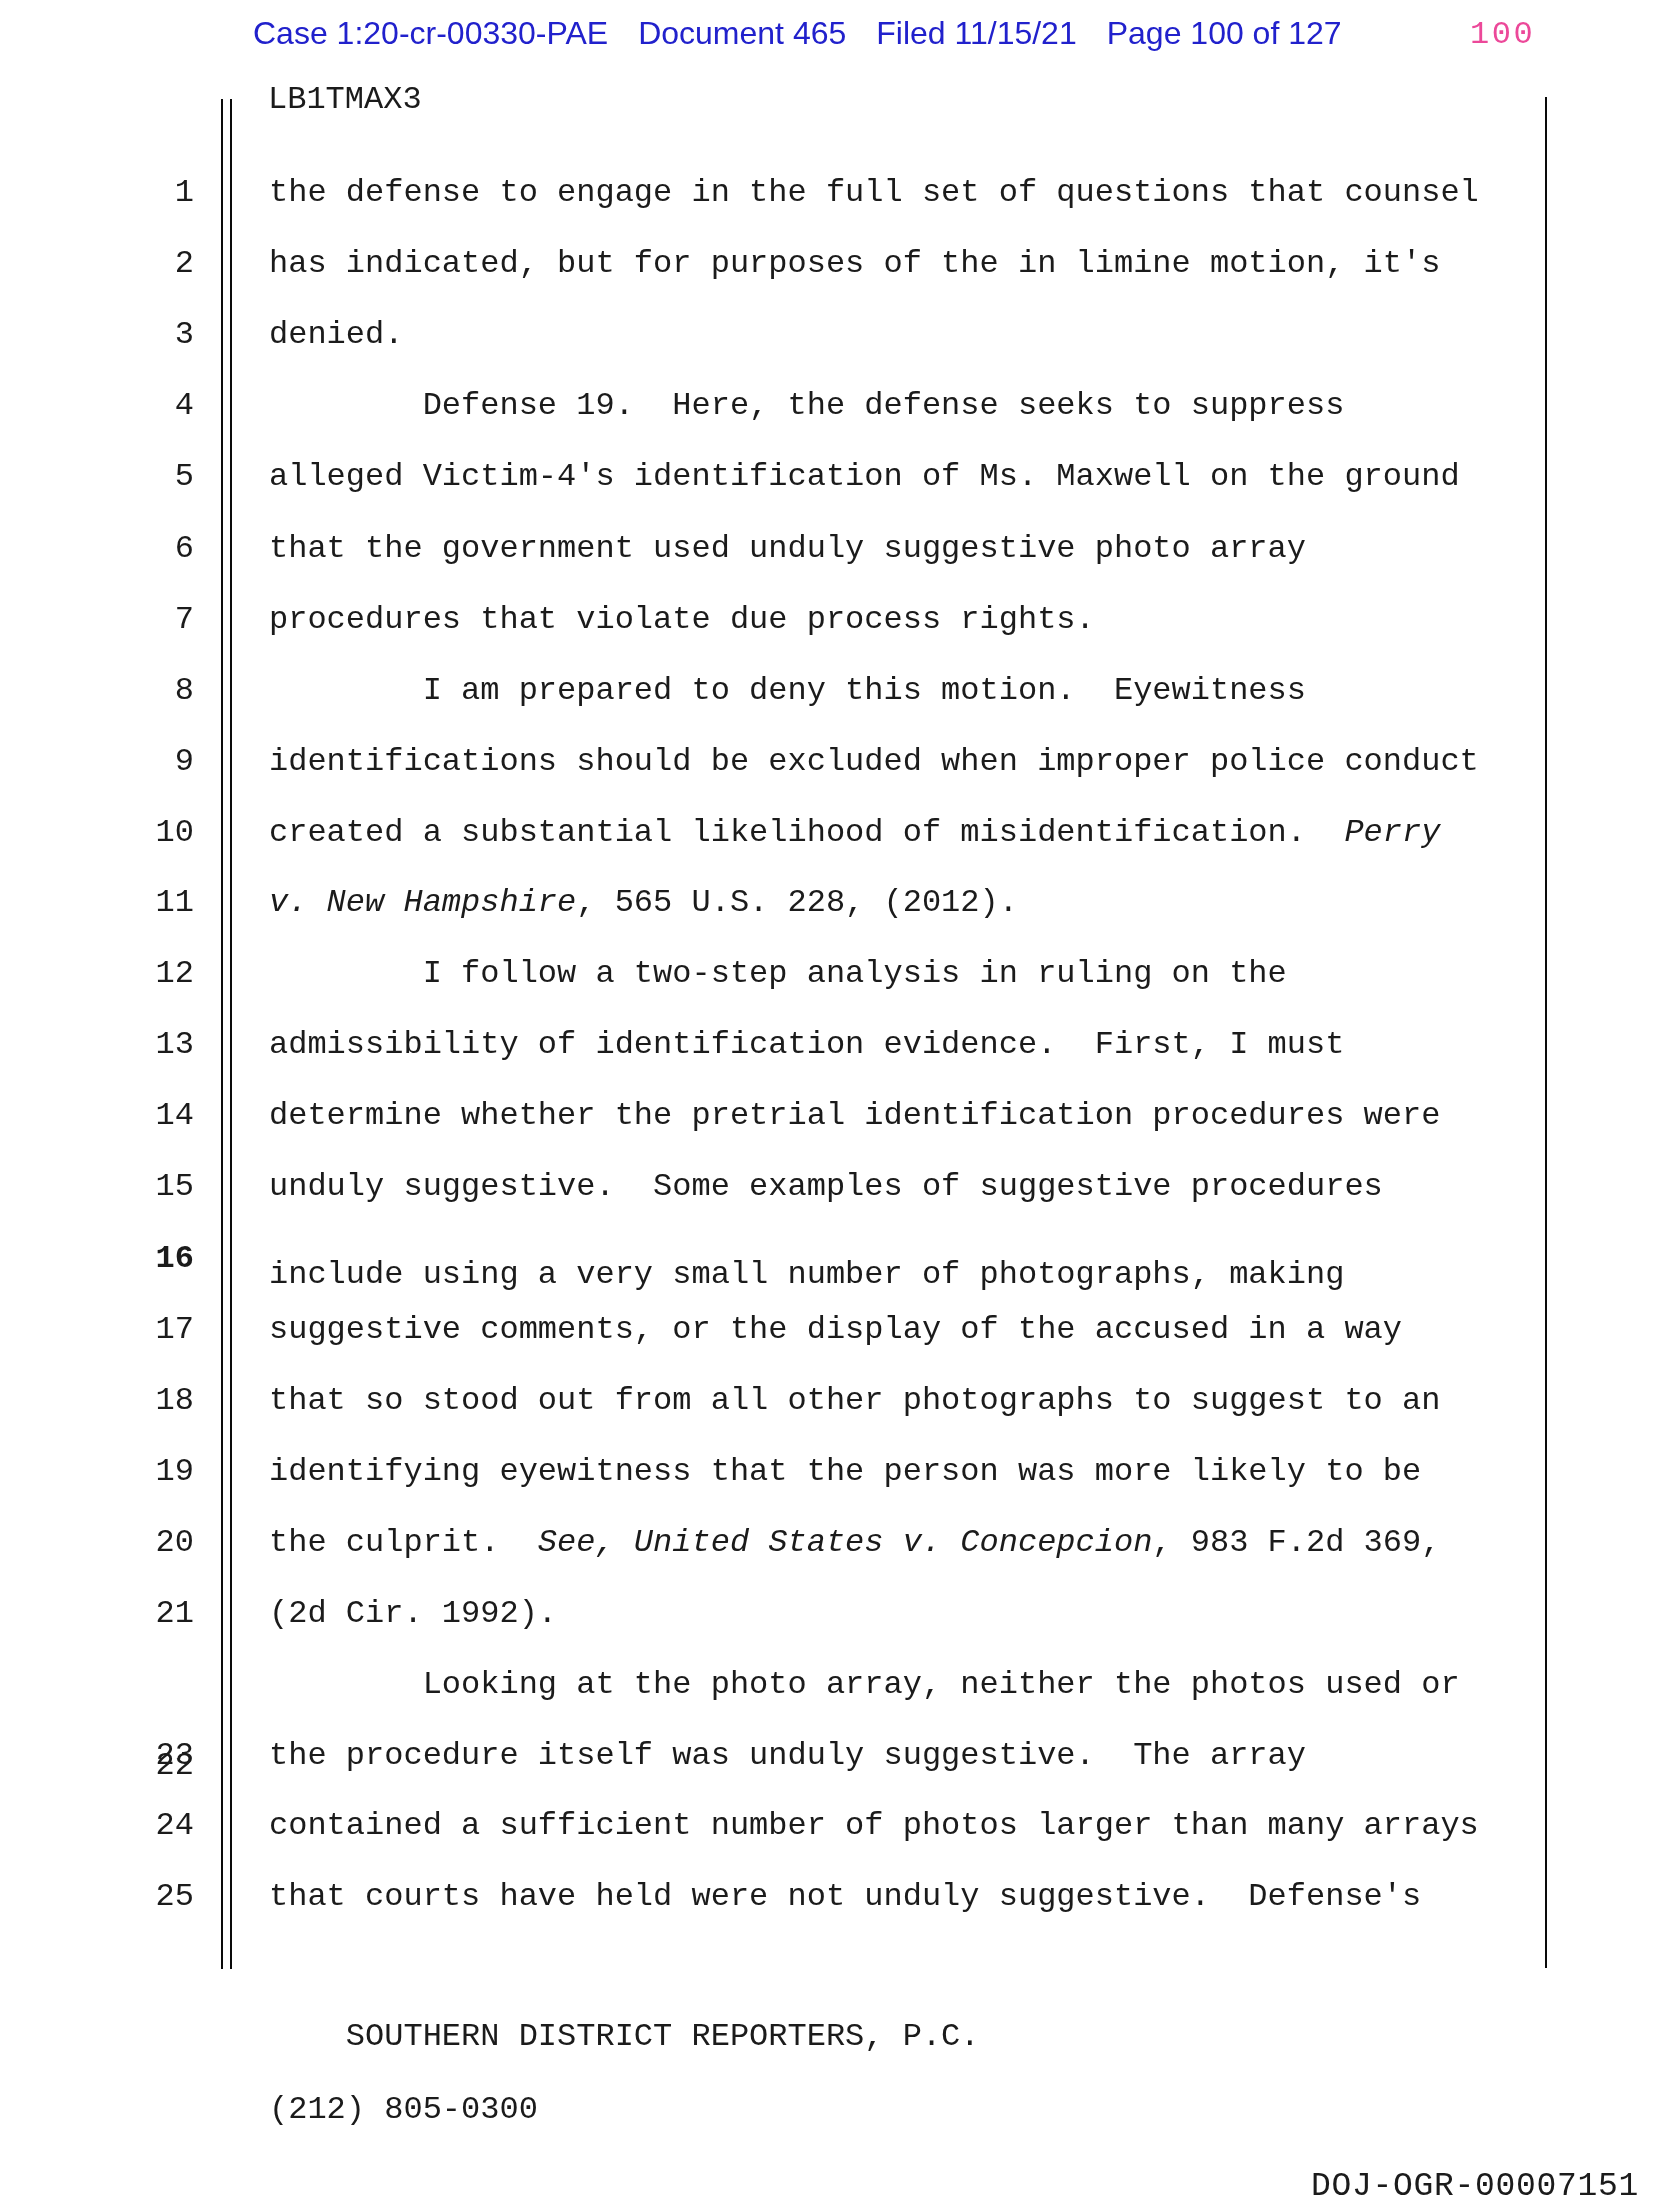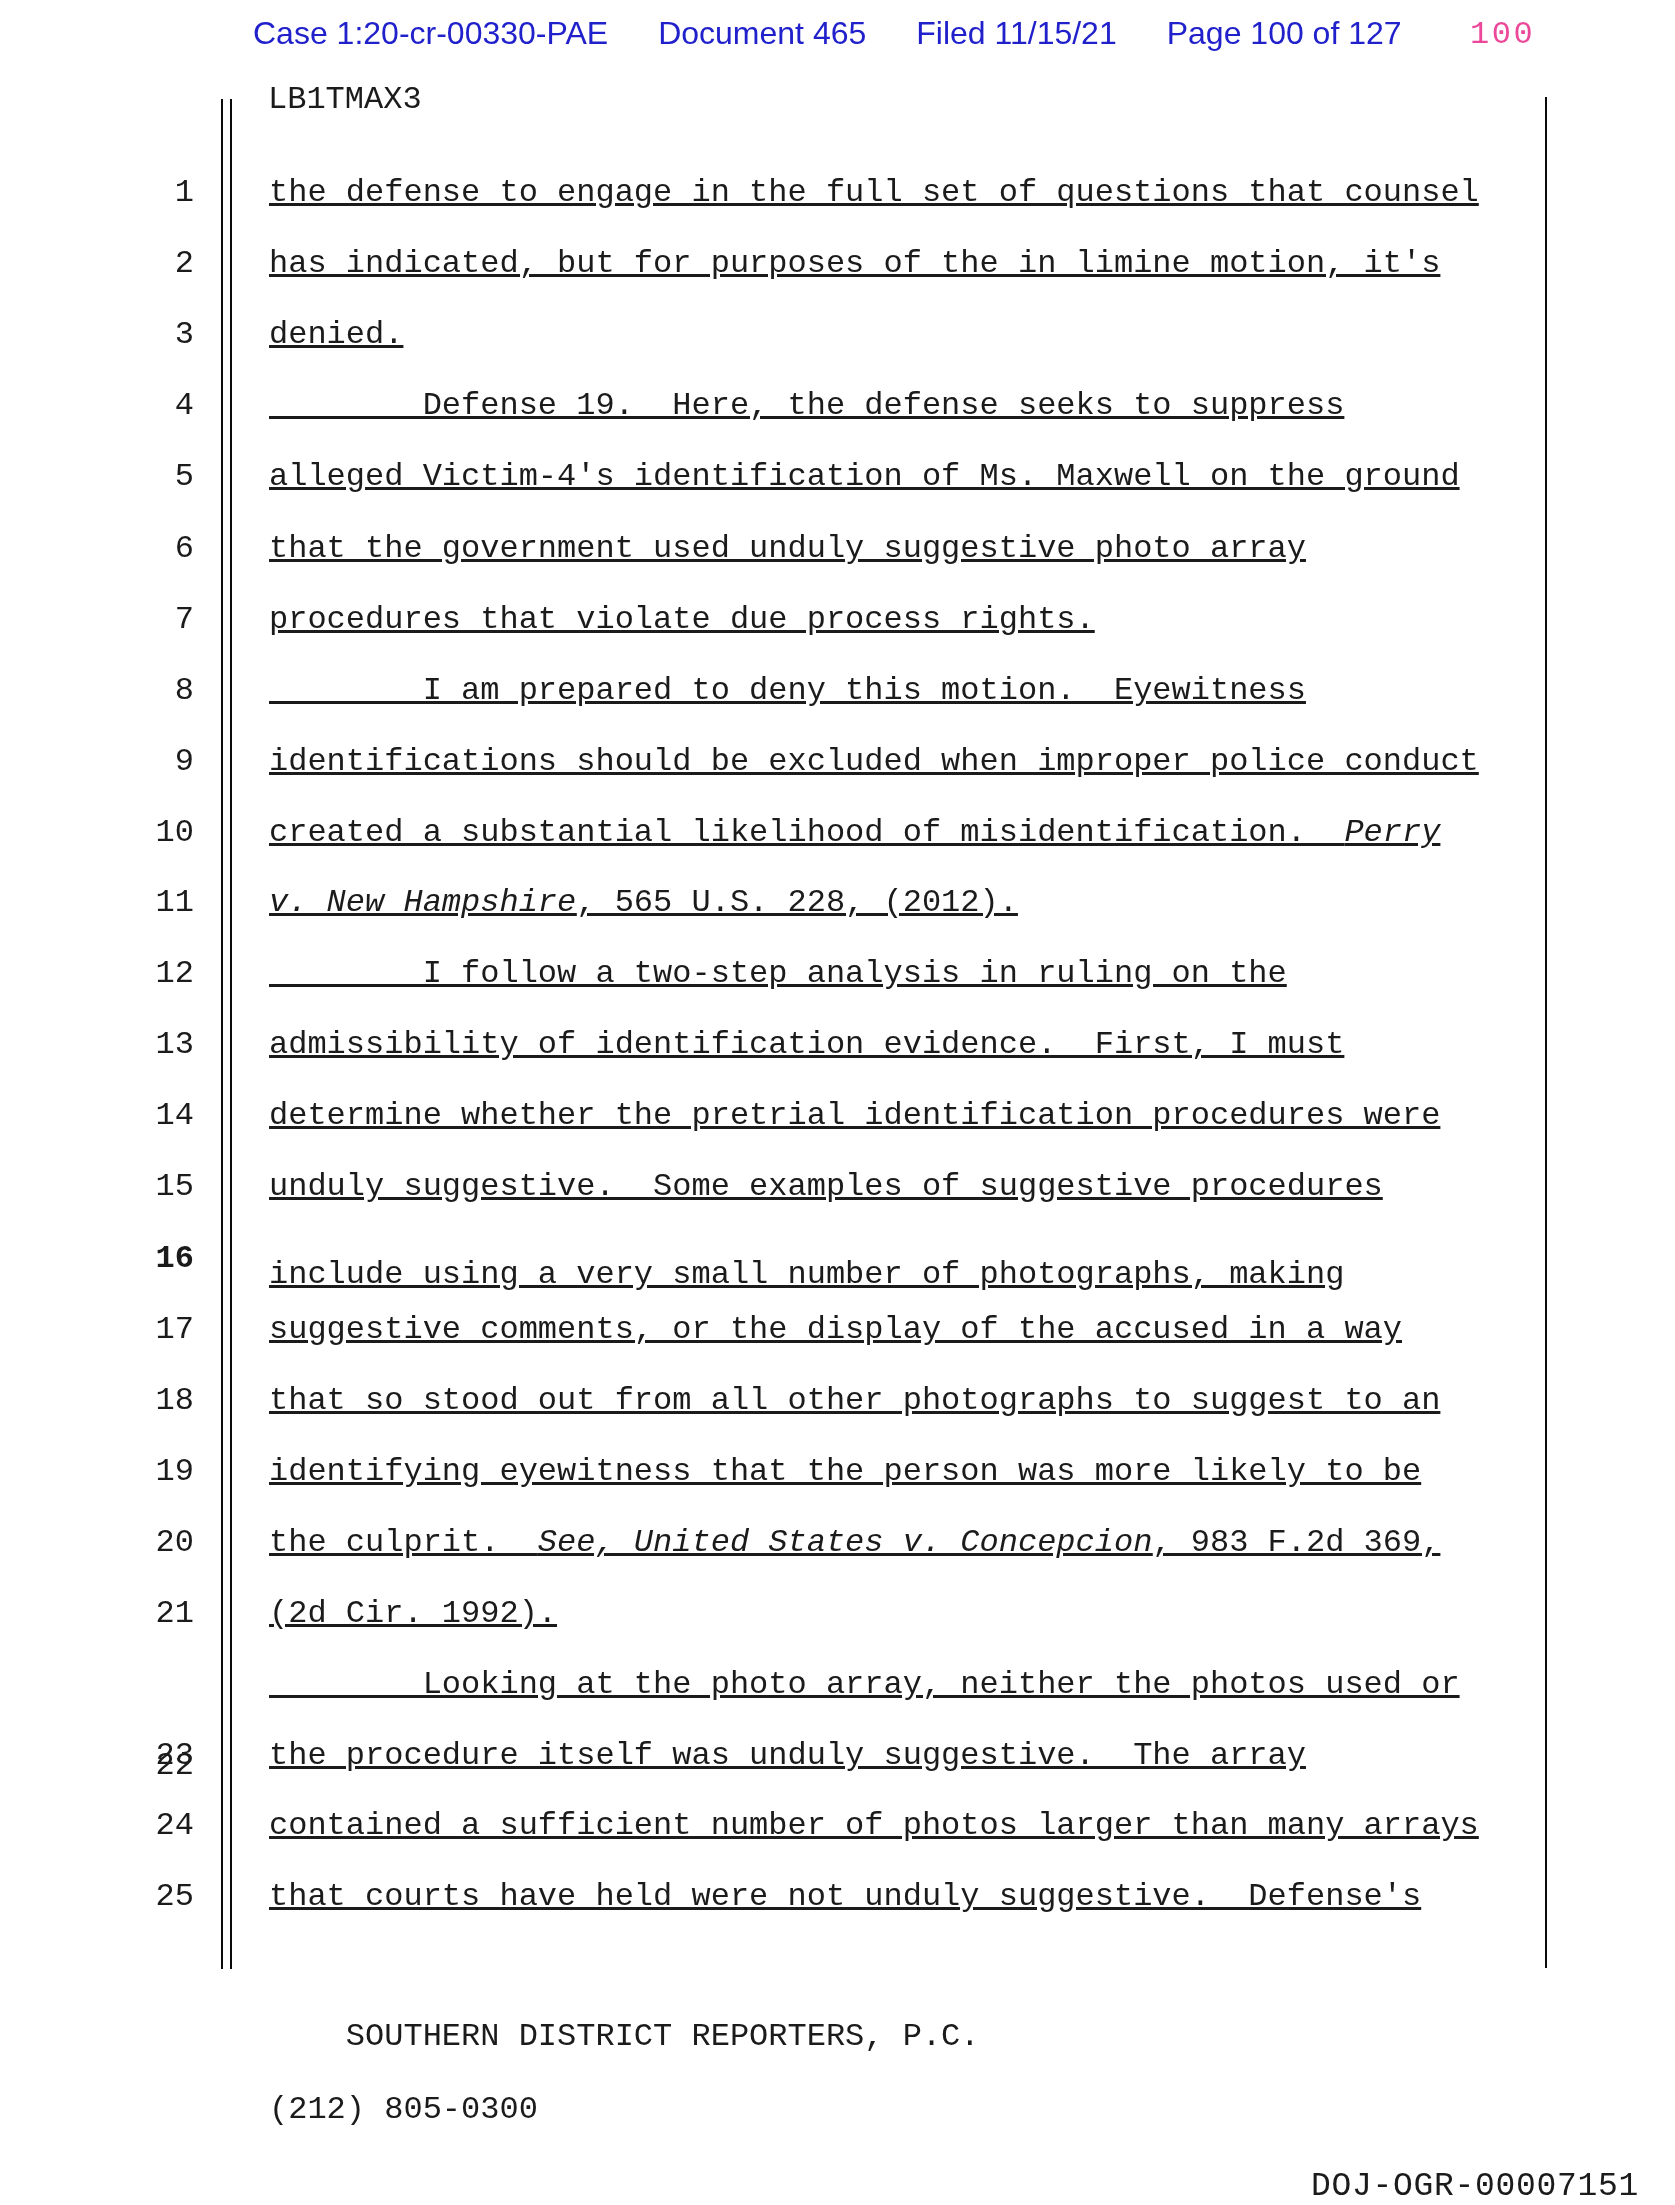--- a/index.html
+++ b/index.html
@@ -10,21 +10,21 @@
     background:#ffffff;
     font-family:"Liberation Mono","DejaVu Sans Mono",monospace;
     color:#1b1b1b;
     overflow:hidden;
   }
   
   .court-header{
     position:absolute;
     left:253px; top:14.5px;
     display:flex;
-    gap:50px;
+    gap:30px;
     font-family:"Liberation Sans","DejaVu Sans",sans-serif;
     font-size:32px;
     color:#2121cc;
     white-space:pre;
   }
   .page-number-top{
     position:absolute;
     left:1470px; top:16px;
     font-size:32px;
     letter-spacing:2.6px;
@@ -58,21 +58,20 @@
     font-size:32px;
     line-height:1;
     white-space:pre;
   }
   .line-text{
     position:absolute;
     left:269px;
     font-size:32px;
     line-height:1;
     white-space:pre;
-    text-decoration:underline;
   }
   .it{font-style:italic;}
   
   .footer{
     position:absolute;
     left:269px; top:1989px;
     width:1236px;
     font-size:32px;
     line-height:1;
     white-space:pre;

